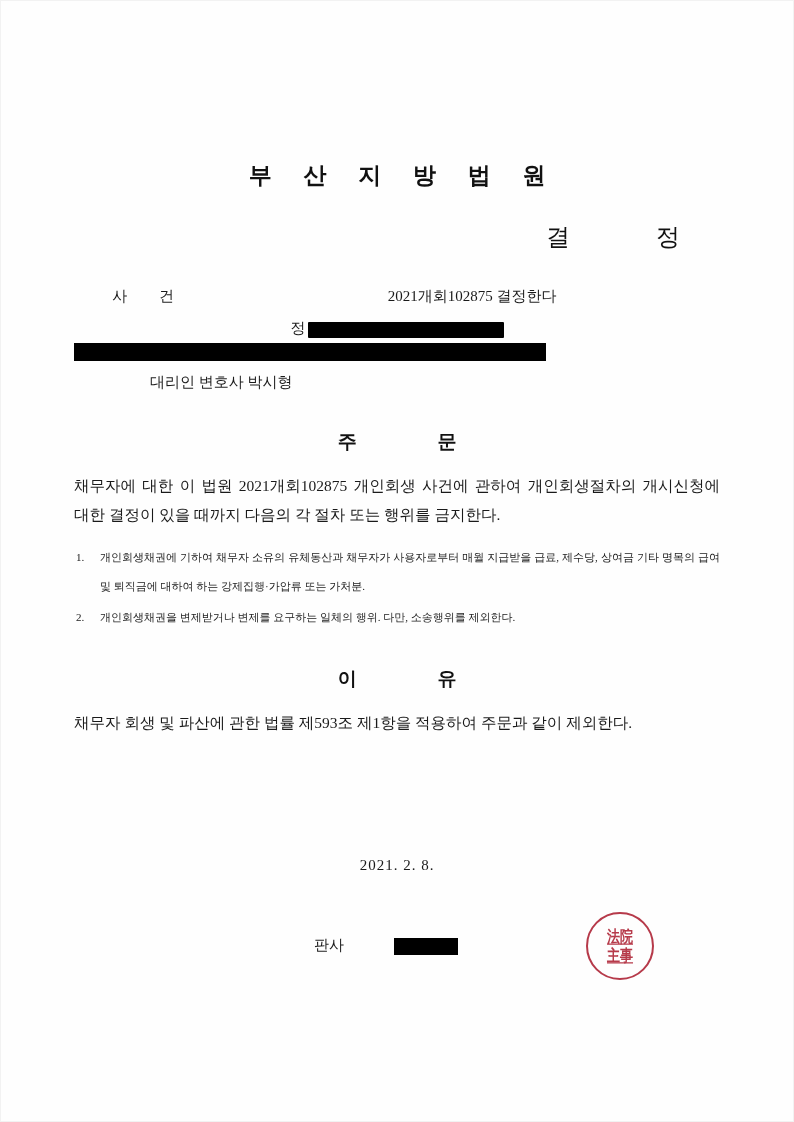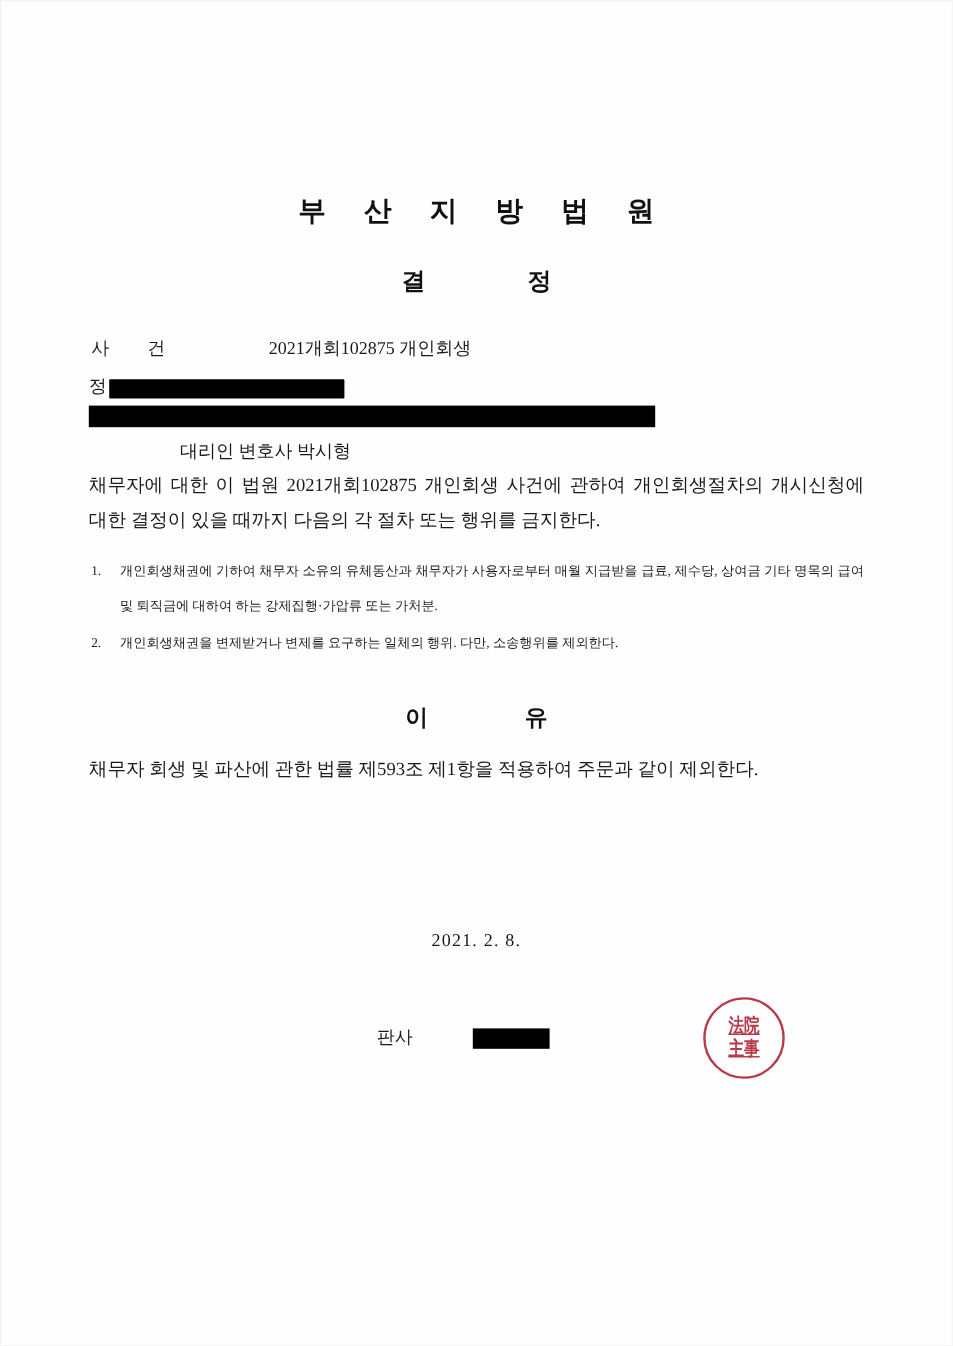--- a/index.html
+++ b/index.html
@@ -39,35 +39,36 @@
   .court-title {
     text-align: center;
     font-size: 23px;
     font-weight: bold;
     letter-spacing: 13px;
     text-indent: 13px;
     margin: 0 0 30px 0;
     color: #111;
   }
   .doc-type {
-    text-align: center;
-    font-size: 20px;
-    font-weight: bold;
+    text-align: right;
+    font-size: 24px;
+    font-weight: normal;
     letter-spacing: 40px;
     text-indent: 40px;
     margin: 0 0 30px 0;
     color: #111;
   }
 
   .field-row {
     display: flex;
     align-items: flex-start;
     font-size: 15px;
     line-height: 26px;
     margin-bottom: 6px;
+    text-align: center;
   }
   .field-label {
     width: 150px;
     flex: 0 0 150px;
     letter-spacing: 14px;
     text-indent: 2px;
     white-space: nowrap;
   }
   .field-value {
     flex: 1 1 auto;
@@ -200,32 +201,33 @@
 
 <div class="page">
   <div class="doc">
 
     <h1 class="court-title">부 산 지 방 법 원</h1>
 
     <h2 class="doc-type">결        정</h2>
 
     <div class="field-row">
       <div class="field-label">사       건</div>
-      <div class="field-value">2021개회102875  개인회생</div>
+      <div class="field-value">2021개회102875  결정한다</div>
     </div>
 
     <div class="field-row">
       <div class="field-value">
         <span>정</span><span class="redact redact-name"></span>
         <span class="redact-addr"></span>
       </div>
     </div>
 
     <div class="agent-line">대리인 변호사 박시형</div>
 
+    <h3 class="section-head">주        문</h3>
 
     <p class="para">채무자에 대한 이 법원 2021개회102875 개인회생 사건에 관하여 개인회생절차의 개시신청에 대한 결정이 있을 때까지 다음의 각 절차 또는 행위를 금지한다.</p>
 
     <ol class="items">
       <li>개인회생채권에 기하여 채무자 소유의 유체동산과 채무자가 사용자로부터 매월 지급받을 급료, 제수당, 상여금 기타 명목의 급여 및 퇴직금에 대하여 하는 강제집행·가압류 또는 가처분.</li>
       <li>개인회생채권을 변제받거나 변제를 요구하는 일체의 행위. 다만, 소송행위를 제외한다.</li>
     </ol>
 
     <h3 class="section-head">이        유</h3>
 

